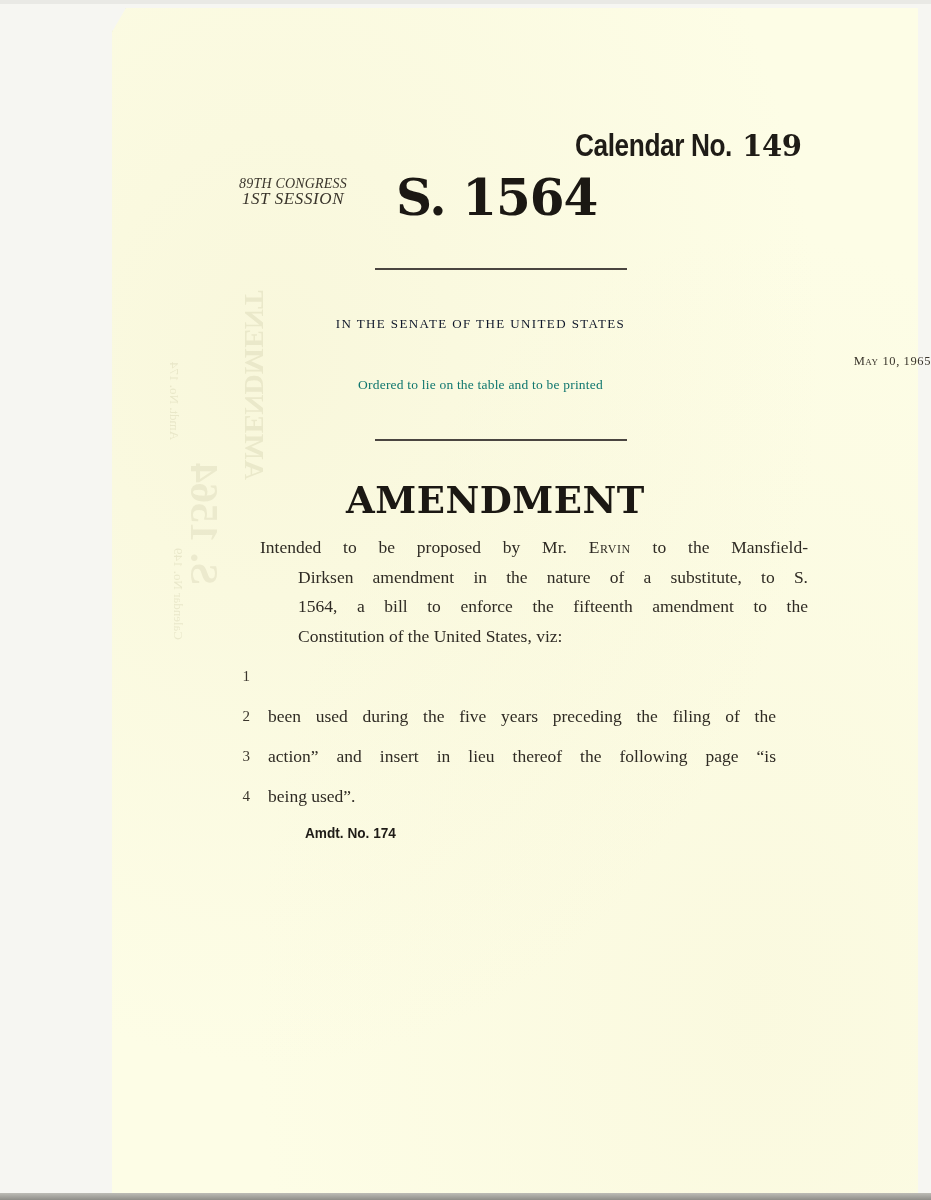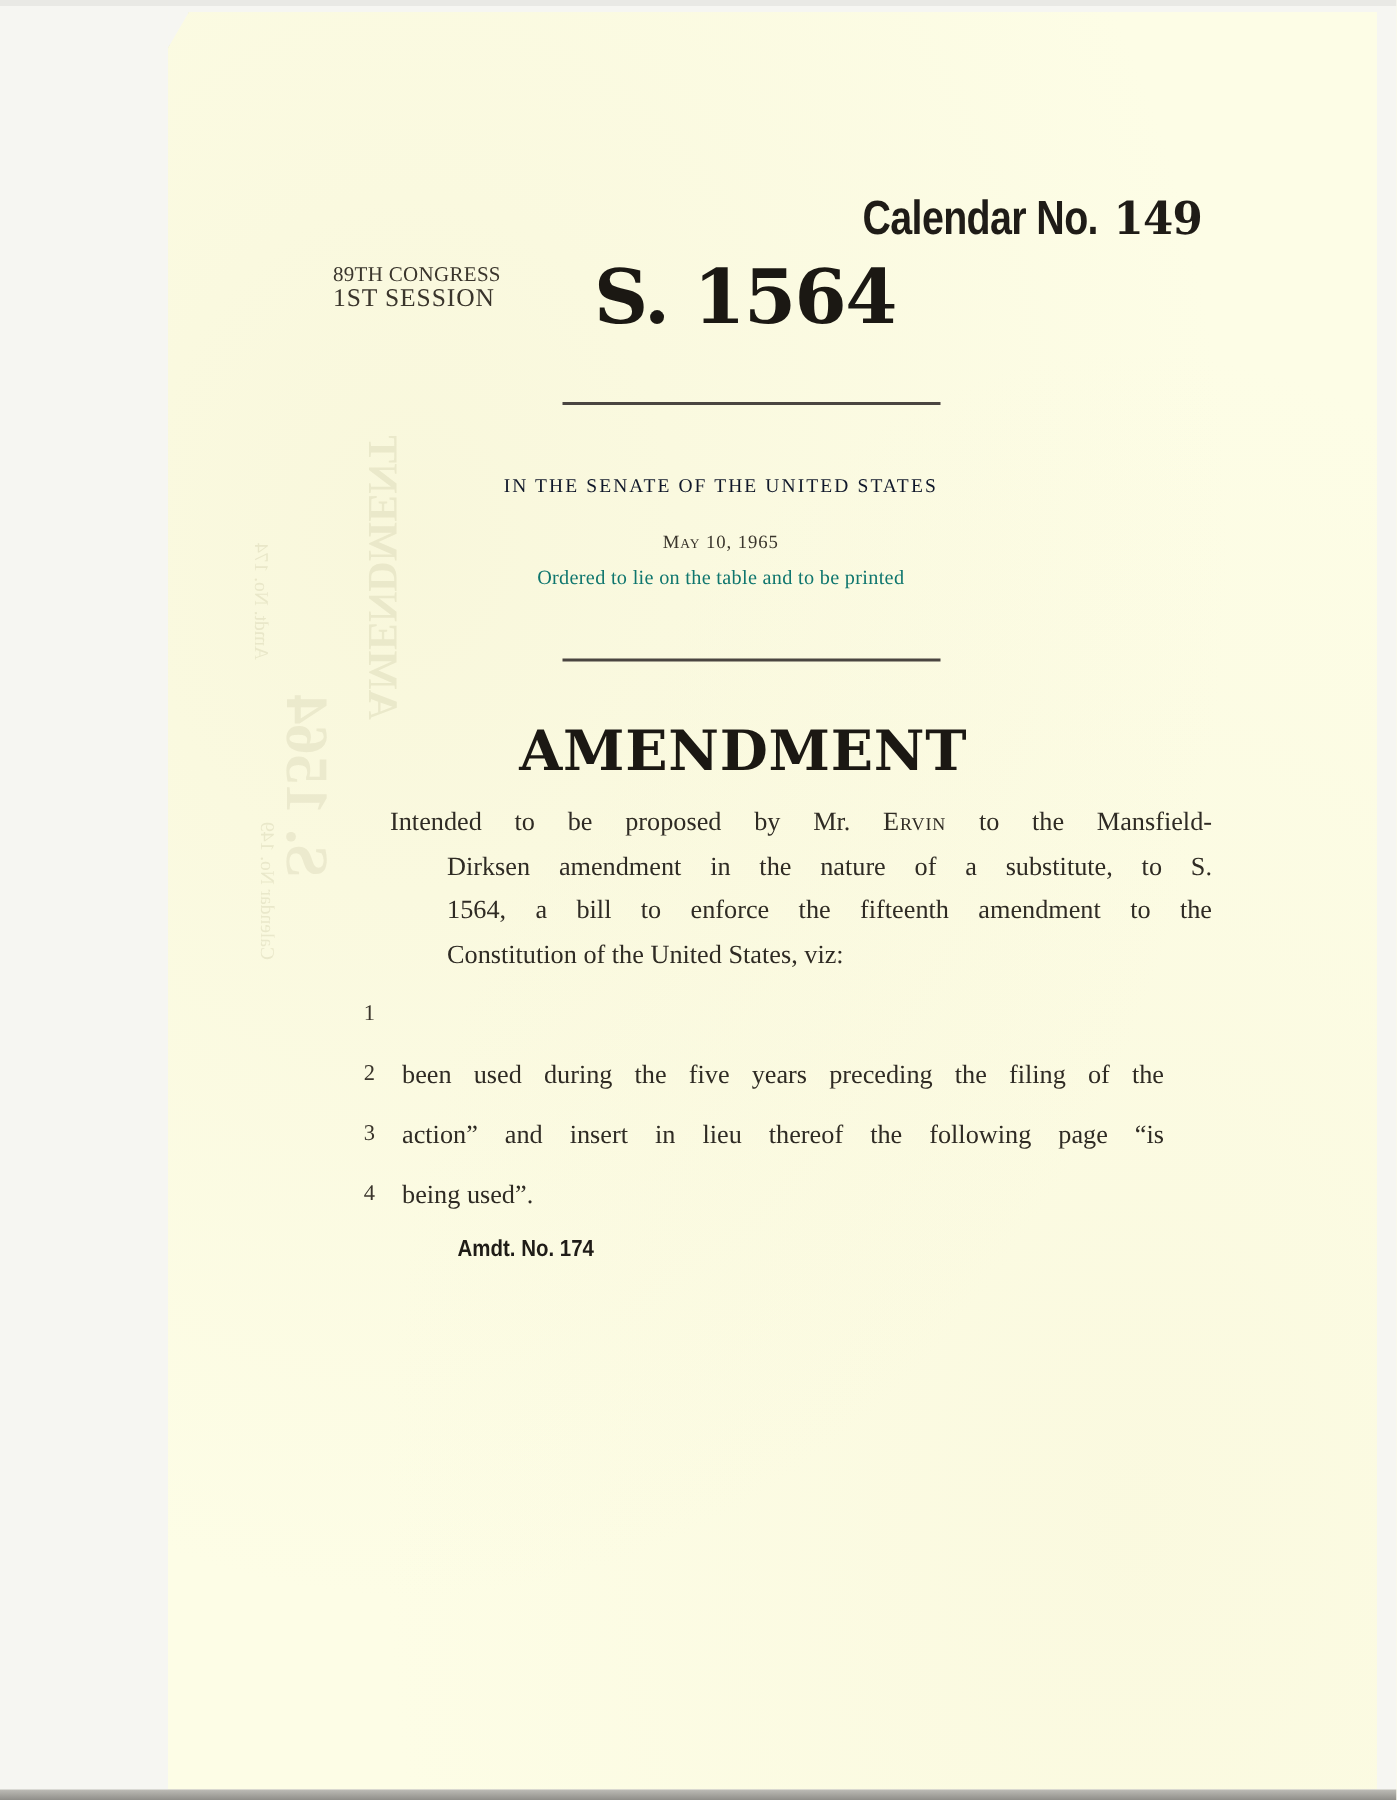--- a/index.html
+++ b/index.html
@@ -67,24 +67,25 @@
       display: inline-block;
       transform: scaleX(1.18);
       transform-origin: left center;
       margin-left: 4px;
     }
     .congress {
       position: absolute;
       left: 222px;
       top: 176px;
       width: 142px;
-      text-align: left;
+      text-align: center;
       font-family: "Liberation Serif", "DejaVu Serif", serif;
       color: #3a352c;
       line-height: 15px;
+      font-style: italic;
     }
     .congress .l1 { font-size: 14px; letter-spacing: 0.2px; }
     .congress .l2 { font-size: 17px; letter-spacing: 0.6px; }
     .billno {
       position: absolute;
       left: 396px;
       top: 168px;
       font-family: "DejaVu Serif", serif;
       font-size: 50px;
       font-weight: bold;
@@ -109,21 +110,21 @@
       font-family: "Liberation Serif", serif;
       font-size: 13px;
       letter-spacing: 1.4px;
       color: #0f172a;
       padding-left: 30px;
     }
     .date {
       position: absolute;
       left: 0; right: 0;
       top: 354px;
-      text-align: center;
+      text-align: right;
       font-family: "Liberation Serif", serif;
       font-size: 12.5px;
       letter-spacing: 0.8px;
       color: #3a352c;
       padding-left: 30px;
     }
     .ordered {
       position: absolute;
       left: 0; right: 0;
       top: 377px;

